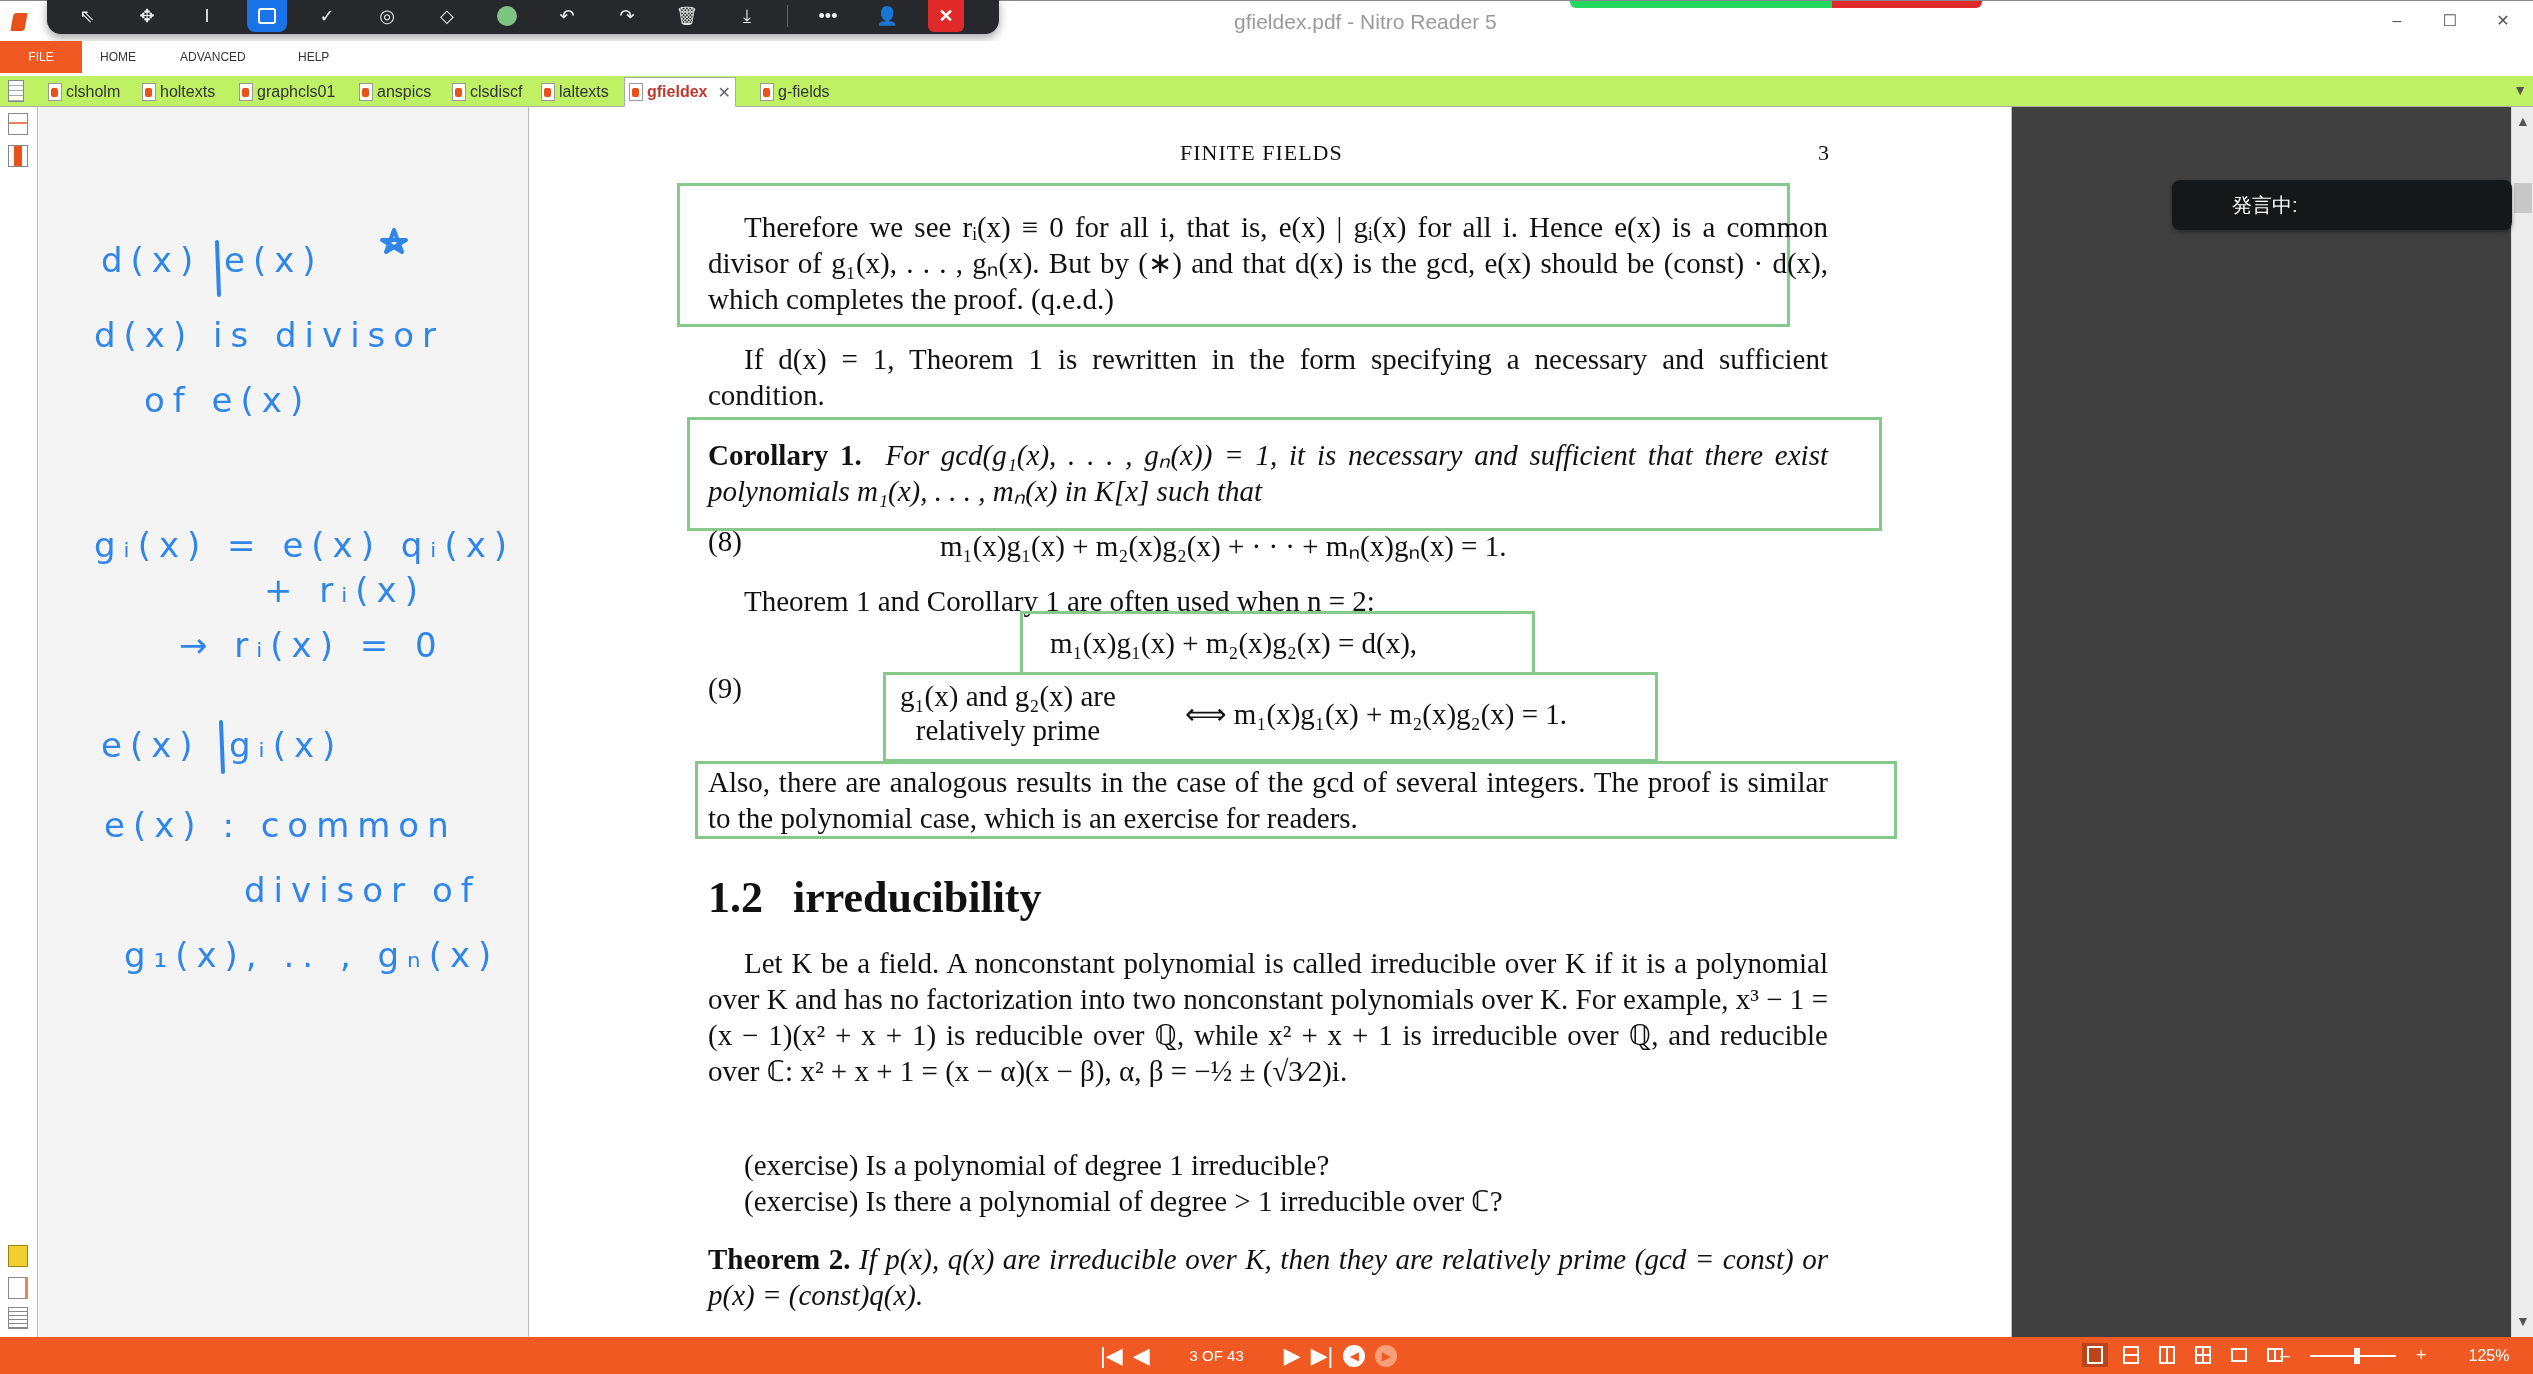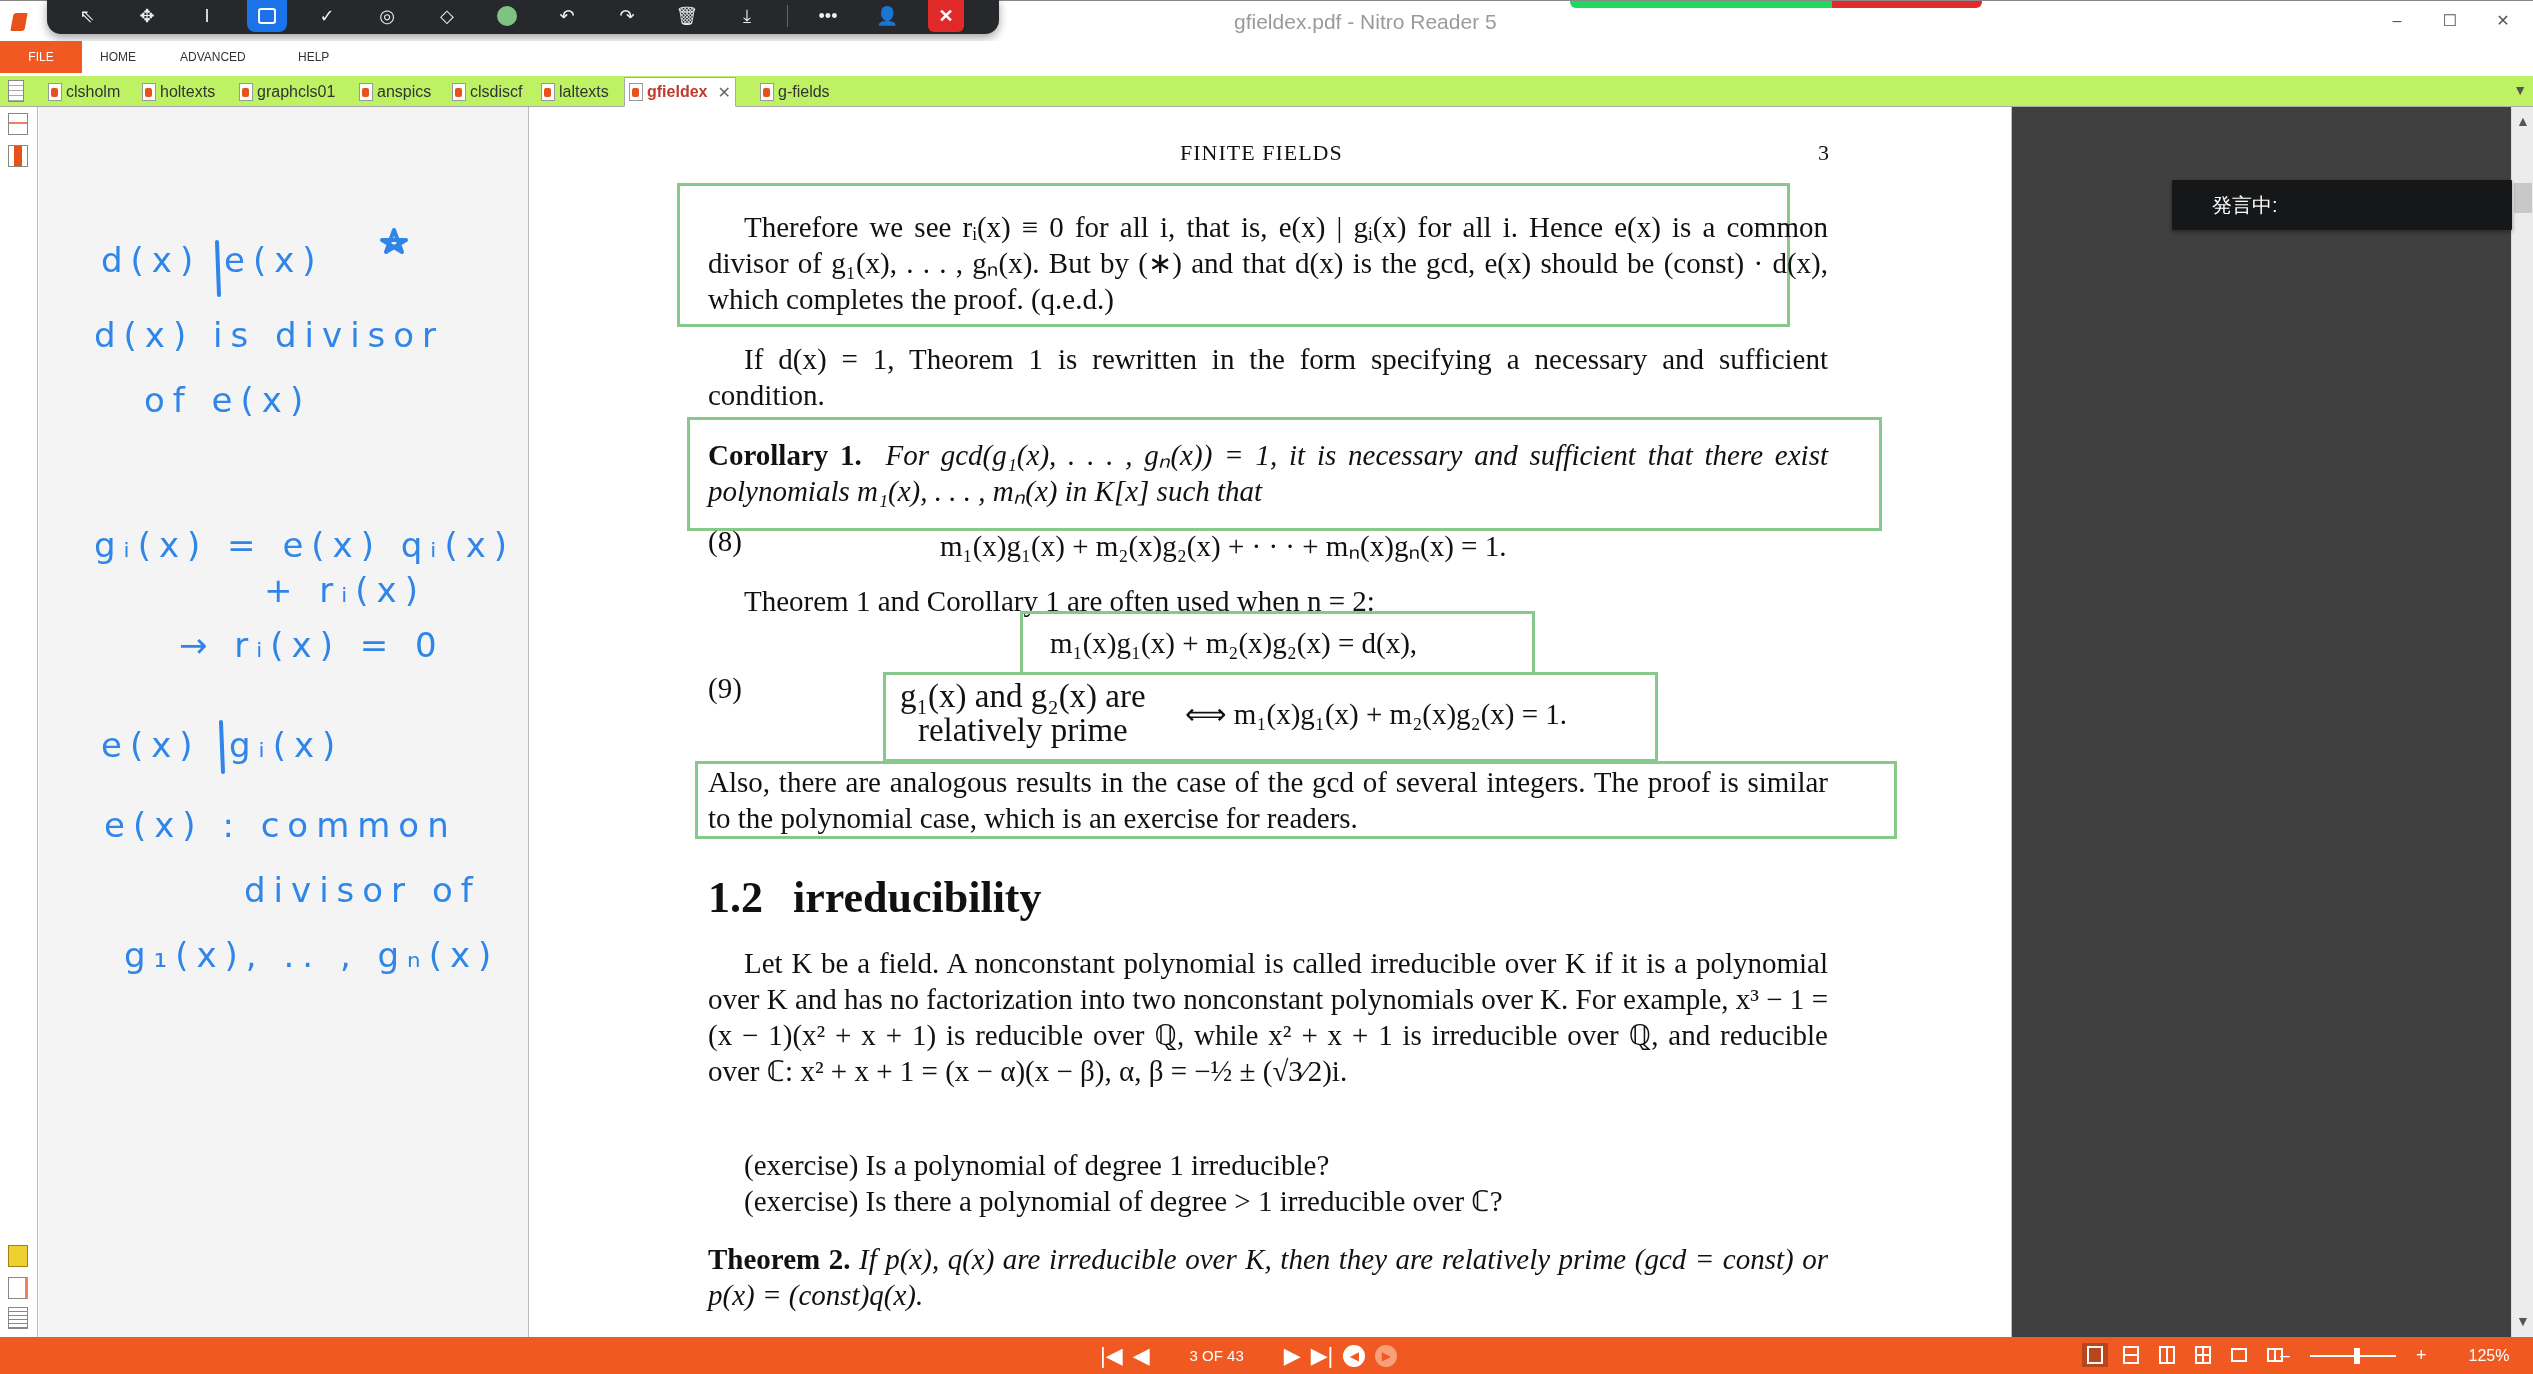--- a/index.html
+++ b/index.html
@@ -52,21 +52,21 @@
 .section span{margin-right:30px}
 .eqnum{position:absolute;left:178px;font-size:29px}
 .eq{position:absolute;font-size:29px;}
 b.lbl{font-style:normal}
 .it{font-style:italic}
 
 .vscroll{position:absolute;left:2511px;top:107px;width:22px;height:1230px;background:#ececec;border-left:1px solid #ddd}
 .vscroll .thumb{position:absolute;left:2px;top:76px;width:18px;height:30px;background:#c8c8c8}
 .vscroll .up,.vscroll .dn{position:absolute;left:4px;font-size:14px;color:#555}
 
-.speaking{position:absolute;left:2172px;top:180px;width:340px;height:50px;background:#151719;border-radius:1px;box-shadow:0 2px 4px rgba(0,0,0,.4);color:#fff;font-size:20px;line-height:50px;padding-left:40px}
+.speaking{position:absolute;left:2172px;top:180px;width:340px;height:50px;background:#151719;border-radius:8px;box-shadow:0 2px 4px rgba(0,0,0,.4);color:#fff;font-size:20px;line-height:50px;padding-left:60px}
 
 .status{position:absolute;left:0;top:1337px;width:2533px;height:37px;background:#f05a22;color:#fff}
 .nav{position:absolute;left:1100px;top:0;height:37px;display:flex;align-items:center;font-size:22px}
 .nav .pg{font-size:15px;margin:0 40px 0 30px}
 .nav span{margin-right:10px}
 .circ{width:22px;height:22px;border-radius:50%;display:inline-flex;align-items:center;justify-content:center;font-size:12px;margin-right:4px}
 .circ.w{background:#fff;color:#f05a22}
 .circ.f{background:#f7a07a;color:#f05a22}
 .views{position:absolute;left:2082px;top:6px;display:flex;gap:10px}
 .vbtn{width:26px;height:24px;display:flex;align-items:center;justify-content:center}
@@ -206,21 +206,21 @@
       <div class="para" style="top:330px"><b class="lbl">Corollary 1.</b>&nbsp;&nbsp;<span class="it">For gcd(g₁(x), . . . , gₙ(x)) = 1, it is necessary and sufficient that there exist polynomials m₁(x), . . . , mₙ(x) in K[x] such that</span></div>
       <div class="eqnum" style="top:418px">(8)</div>
       <div class="eq" style="left:410px;top:418px">m₁(x)g₁(x) + m₂(x)g₂(x) + · · · + mₙ(x)gₙ(x) = 1.</div>
 
       <div class="para" style="top:476px"><span class="ind"></span><span>Theorem 1 and Corollary 1 are often used when n = 2:</span></div>
 
       <div class="hl" style="left:490px;top:504px;width:515px;height:64px"></div>
       <div class="eq" style="left:520px;top:520px">m₁(x)g₁(x) + m₂(x)g₂(x) = d(x),</div>
       <div class="eqnum" style="top:565px">(9)</div>
       <div class="hl" style="left:353px;top:565px;width:775px;height:90px"></div>
-      <div class="eq" style="left:370px;top:572px;font-style:normal;font-size:33px;line-height:34px;text-align:center">
+      <div class="eq" style="left:370px;top:572px;font-style:normal;font-size:29px;line-height:34px;text-align:center">
           <div>g₁(x) and g₂(x) are</div>
           <div>relatively prime</div>
         </div>
       <div class="eq" style="left:655px;top:590px">⟺  m₁(x)g₁(x) + m₂(x)g₂(x) = 1.</div>
 
       <div class="hl" style="left:165px;top:654px;width:1202px;height:78px"></div>
       <div class="para" style="top:657px">Also, there are analogous results in the case of the gcd of several integers. The proof is similar to the polynomial case, which is an exercise for readers.</div>
 
       <div class="section"><span>1.2</span><span>irreducibility</span></div>
 

